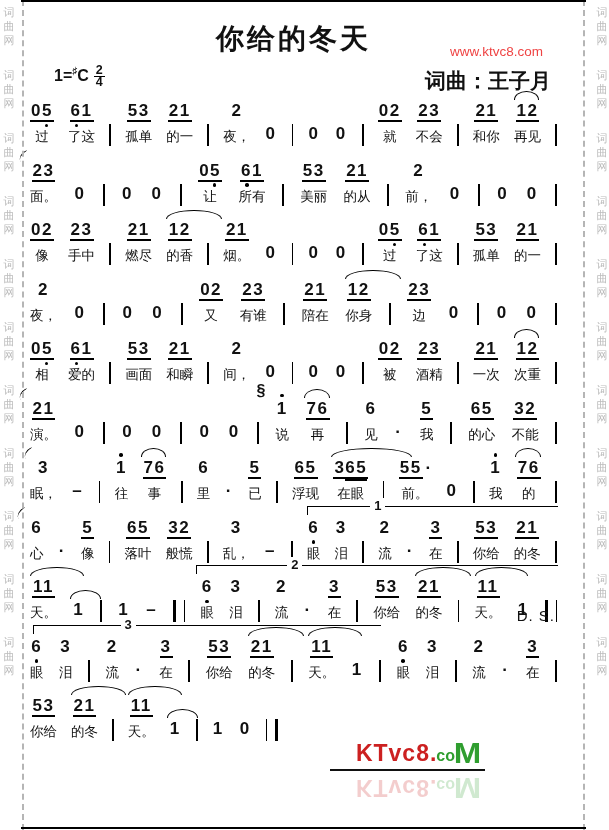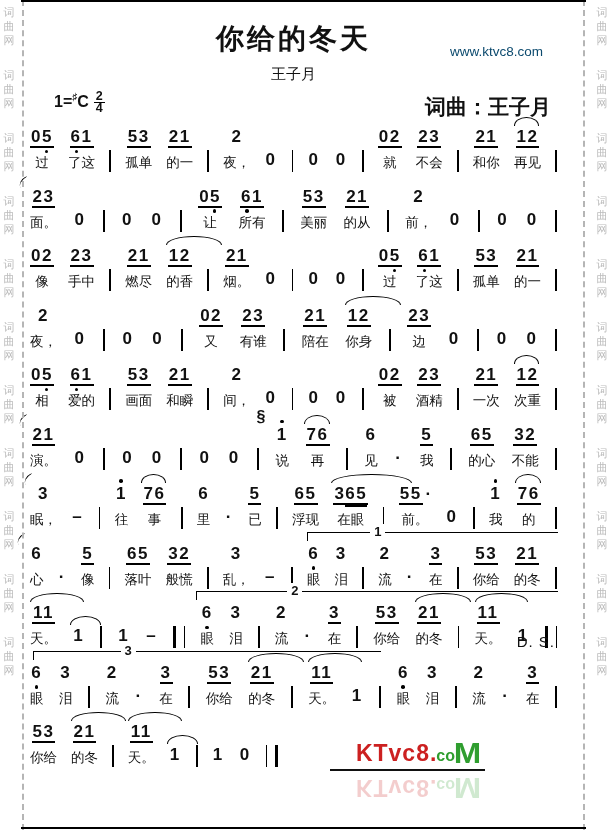--- a/index.html
+++ b/index.html
@@ -16,21 +16,21 @@
   .side-r .chars{left:10px;right:0;}
   .bchar{font-size:11px;color:#bcbcbc;line-height:13px;margin-bottom:1px;}
   .bchar:nth-child(3n){margin-bottom:22px;}
   .topline,.botline{position:absolute;left:21px;right:23px;height:2px;background:#000;z-index:6;}
   .topline{top:0;}
   .botline{bottom:1px;}
 
   .content{position:absolute;left:30px;top:0;width:527px;height:830px;}
 
   
-  .watermark{position:absolute;top:44px;right:14px;color:#0c4a6e;font-size:13.5px;cursor:pointer;}
+  .watermark{position:absolute;top:44px;right:14px;color:#ef4444;font-size:13.5px;cursor:pointer;}
   .title{margin:0;padding-top:20px;text-align:center;font-size:28px;font-weight:bold;letter-spacing:3px;}
   .subtitle{text-align:center;font-size:15px;margin-top:7px;}
   .meta{display:flex;justify-content:space-between;align-items:flex-start;margin-top:9px;padding:0 6px 0 24px;height:28px;}
   .keysig{font-size:16px;font-weight:bold;display:flex;align-items:flex-start;}
   .keysig sup{font-size:10px;margin-top:-2px;}
   .frac{display:inline-flex;flex-direction:column;align-items:center;margin-left:5px;font-size:12.5px;line-height:11px;margin-top:-2px;}
   .frac .num-top{border-bottom:1.3px solid #000;padding:0 2px;}
   .credit{font-size:21px;font-weight:bold;}
 
   
@@ -149,21 +149,20 @@
         <div class="bchar">曲</div>
         <div class="bchar">网</div>
       </div>
   </div>
   <div class="topline"></div>
   <div class="botline"></div>
 
   <div class="content">
     <div class="watermark">www.ktvc8.com</div>
     <h1 class="title">你给的冬天</h1>
-    <div class="subtitle">王子月</div>
     <div class="meta">
       <div class="keysig">
         <span>1=</span>
           <sup>♯</sup>
           <span>C</span>
         <span class="frac">
           <span class="num-top">2</span>
           <span>4</span>
         </span>
       </div>

